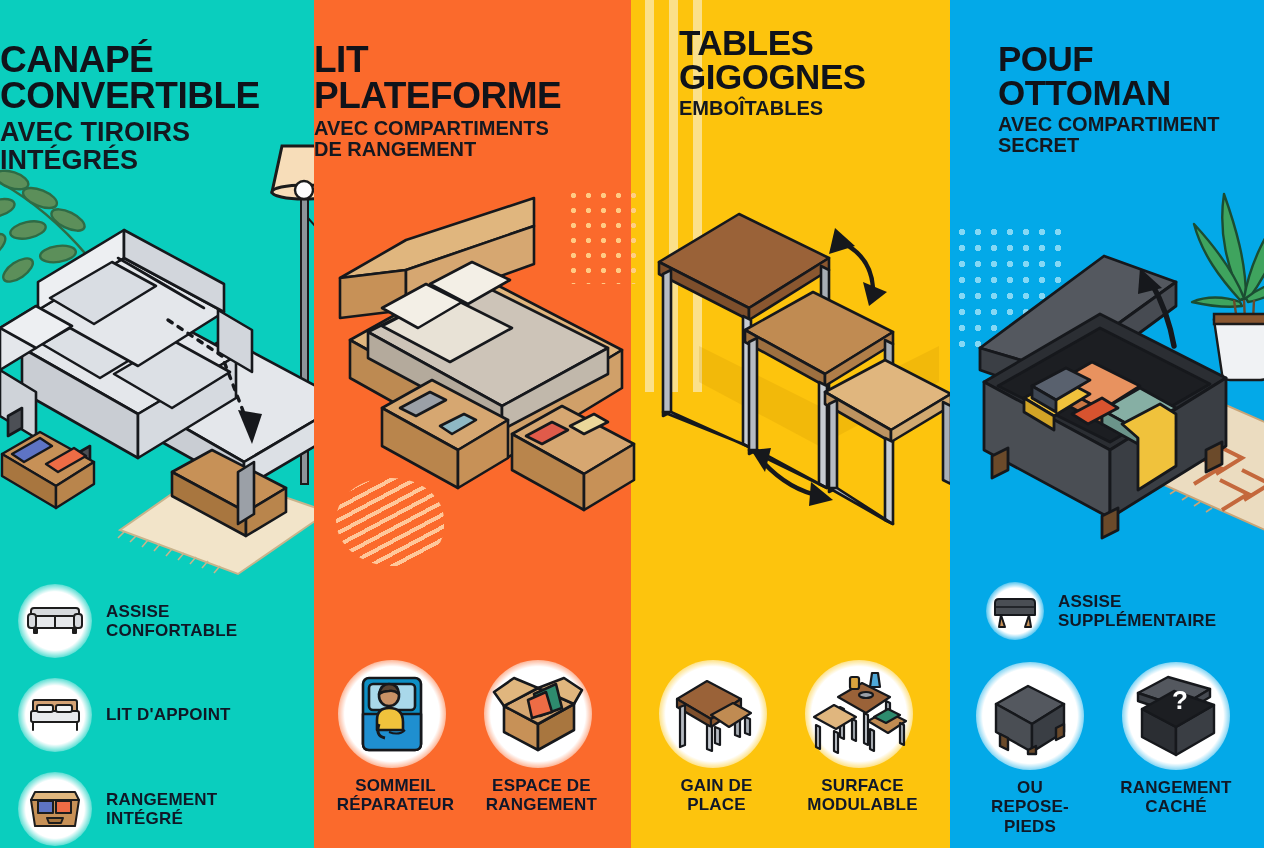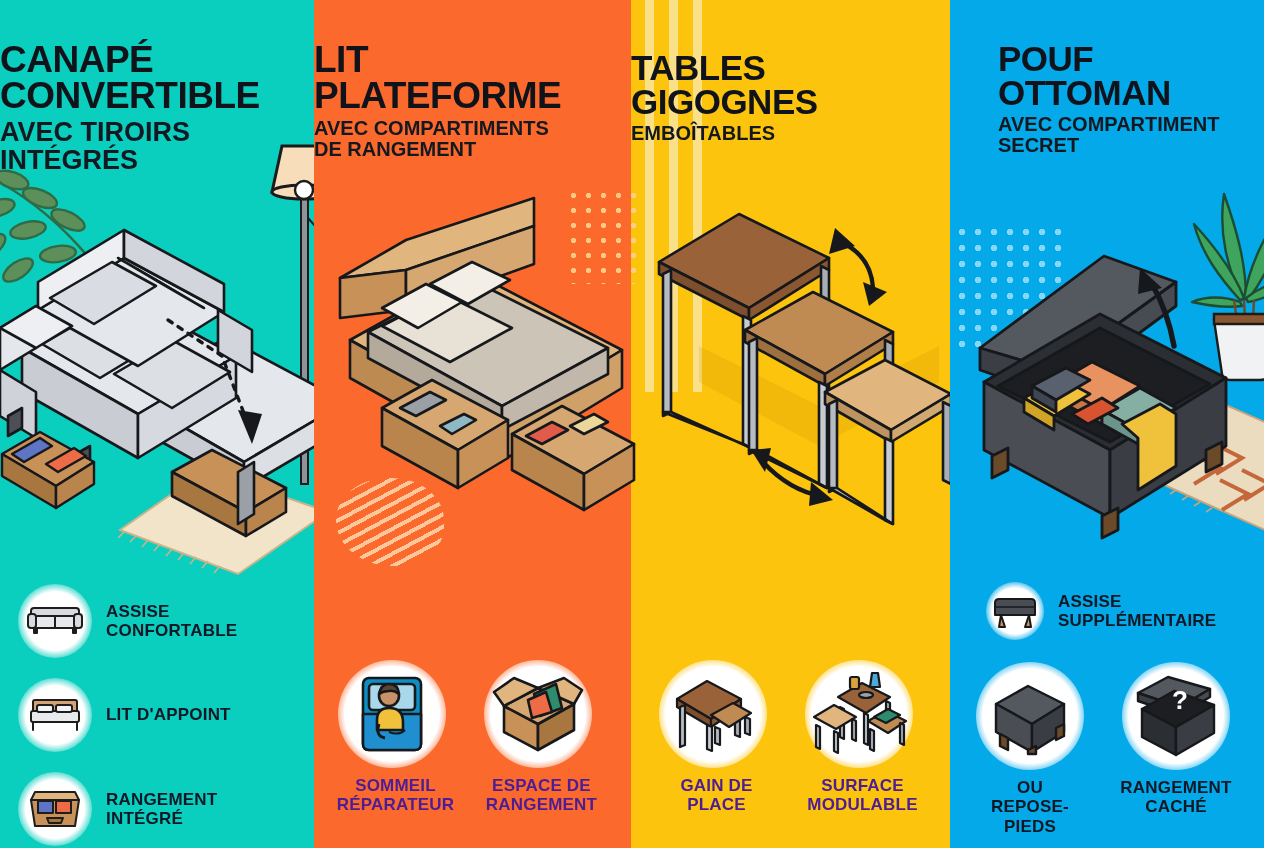--- a/index.html
+++ b/index.html
@@ -25,21 +25,21 @@
   .subtitle{
     font-weight:bold;color:#141820;text-transform:uppercase;
     line-height:1.04;margin-top:5px;
   }
   #panel-1 .head{top:42px;}
   #panel-1 .title{font-size:37px;}
   #panel-1 .subtitle{font-size:27px;}
   #panel-2 .head{top:42px;}
   #panel-2 .title{font-size:37px;}
   #panel-2 .subtitle{font-size:20px;}
-  #panel-3 .head{top:51px;}
+  #panel-3 .head{top:26px;padding-left:48px;}
   #panel-3 .title{font-size:35px;}
   #panel-3 .subtitle{font-size:20px;}
   #panel-4 .head{top:42px;padding-left:48px;}
   #panel-4 .title{font-size:35px;}
   #panel-4 .subtitle{font-size:20px;}
 
   
   .deco{position:absolute;z-index:1;pointer-events:none;}
   .dotgrid-orange{
     width:92px;height:96px;
@@ -73,21 +73,21 @@
   }
   .feat-badge.small{width:58px;height:58px;}
   .feat-badge.big{
     width:108px;height:108px;
     background:radial-gradient(circle at 50% 50%, #ffffff 62%, rgba(255,255,255,0) 80%);
   }
   .feat-label{
     font-weight:bold;font-size:17px;line-height:1.14;
     text-transform:uppercase;color:#101826;letter-spacing:.2px;
   }
-  .feat-label.dark{color:#4c1d95;margin-left:7px;}
+  .feat-label.dark{color:#0f172a;margin-left:7px;}
 
   .feat-cols{position:absolute;z-index:25;display:flex;gap:18px;}
   .feat-col{display:flex;flex-direction:column;align-items:center;width:128px;}
   .feat-col .feat-label{text-align:center;margin-top:8px;font-size:17px;}
 
   svg{display:block;overflow:visible;}
 </style>
 </head>
 <body>
 

